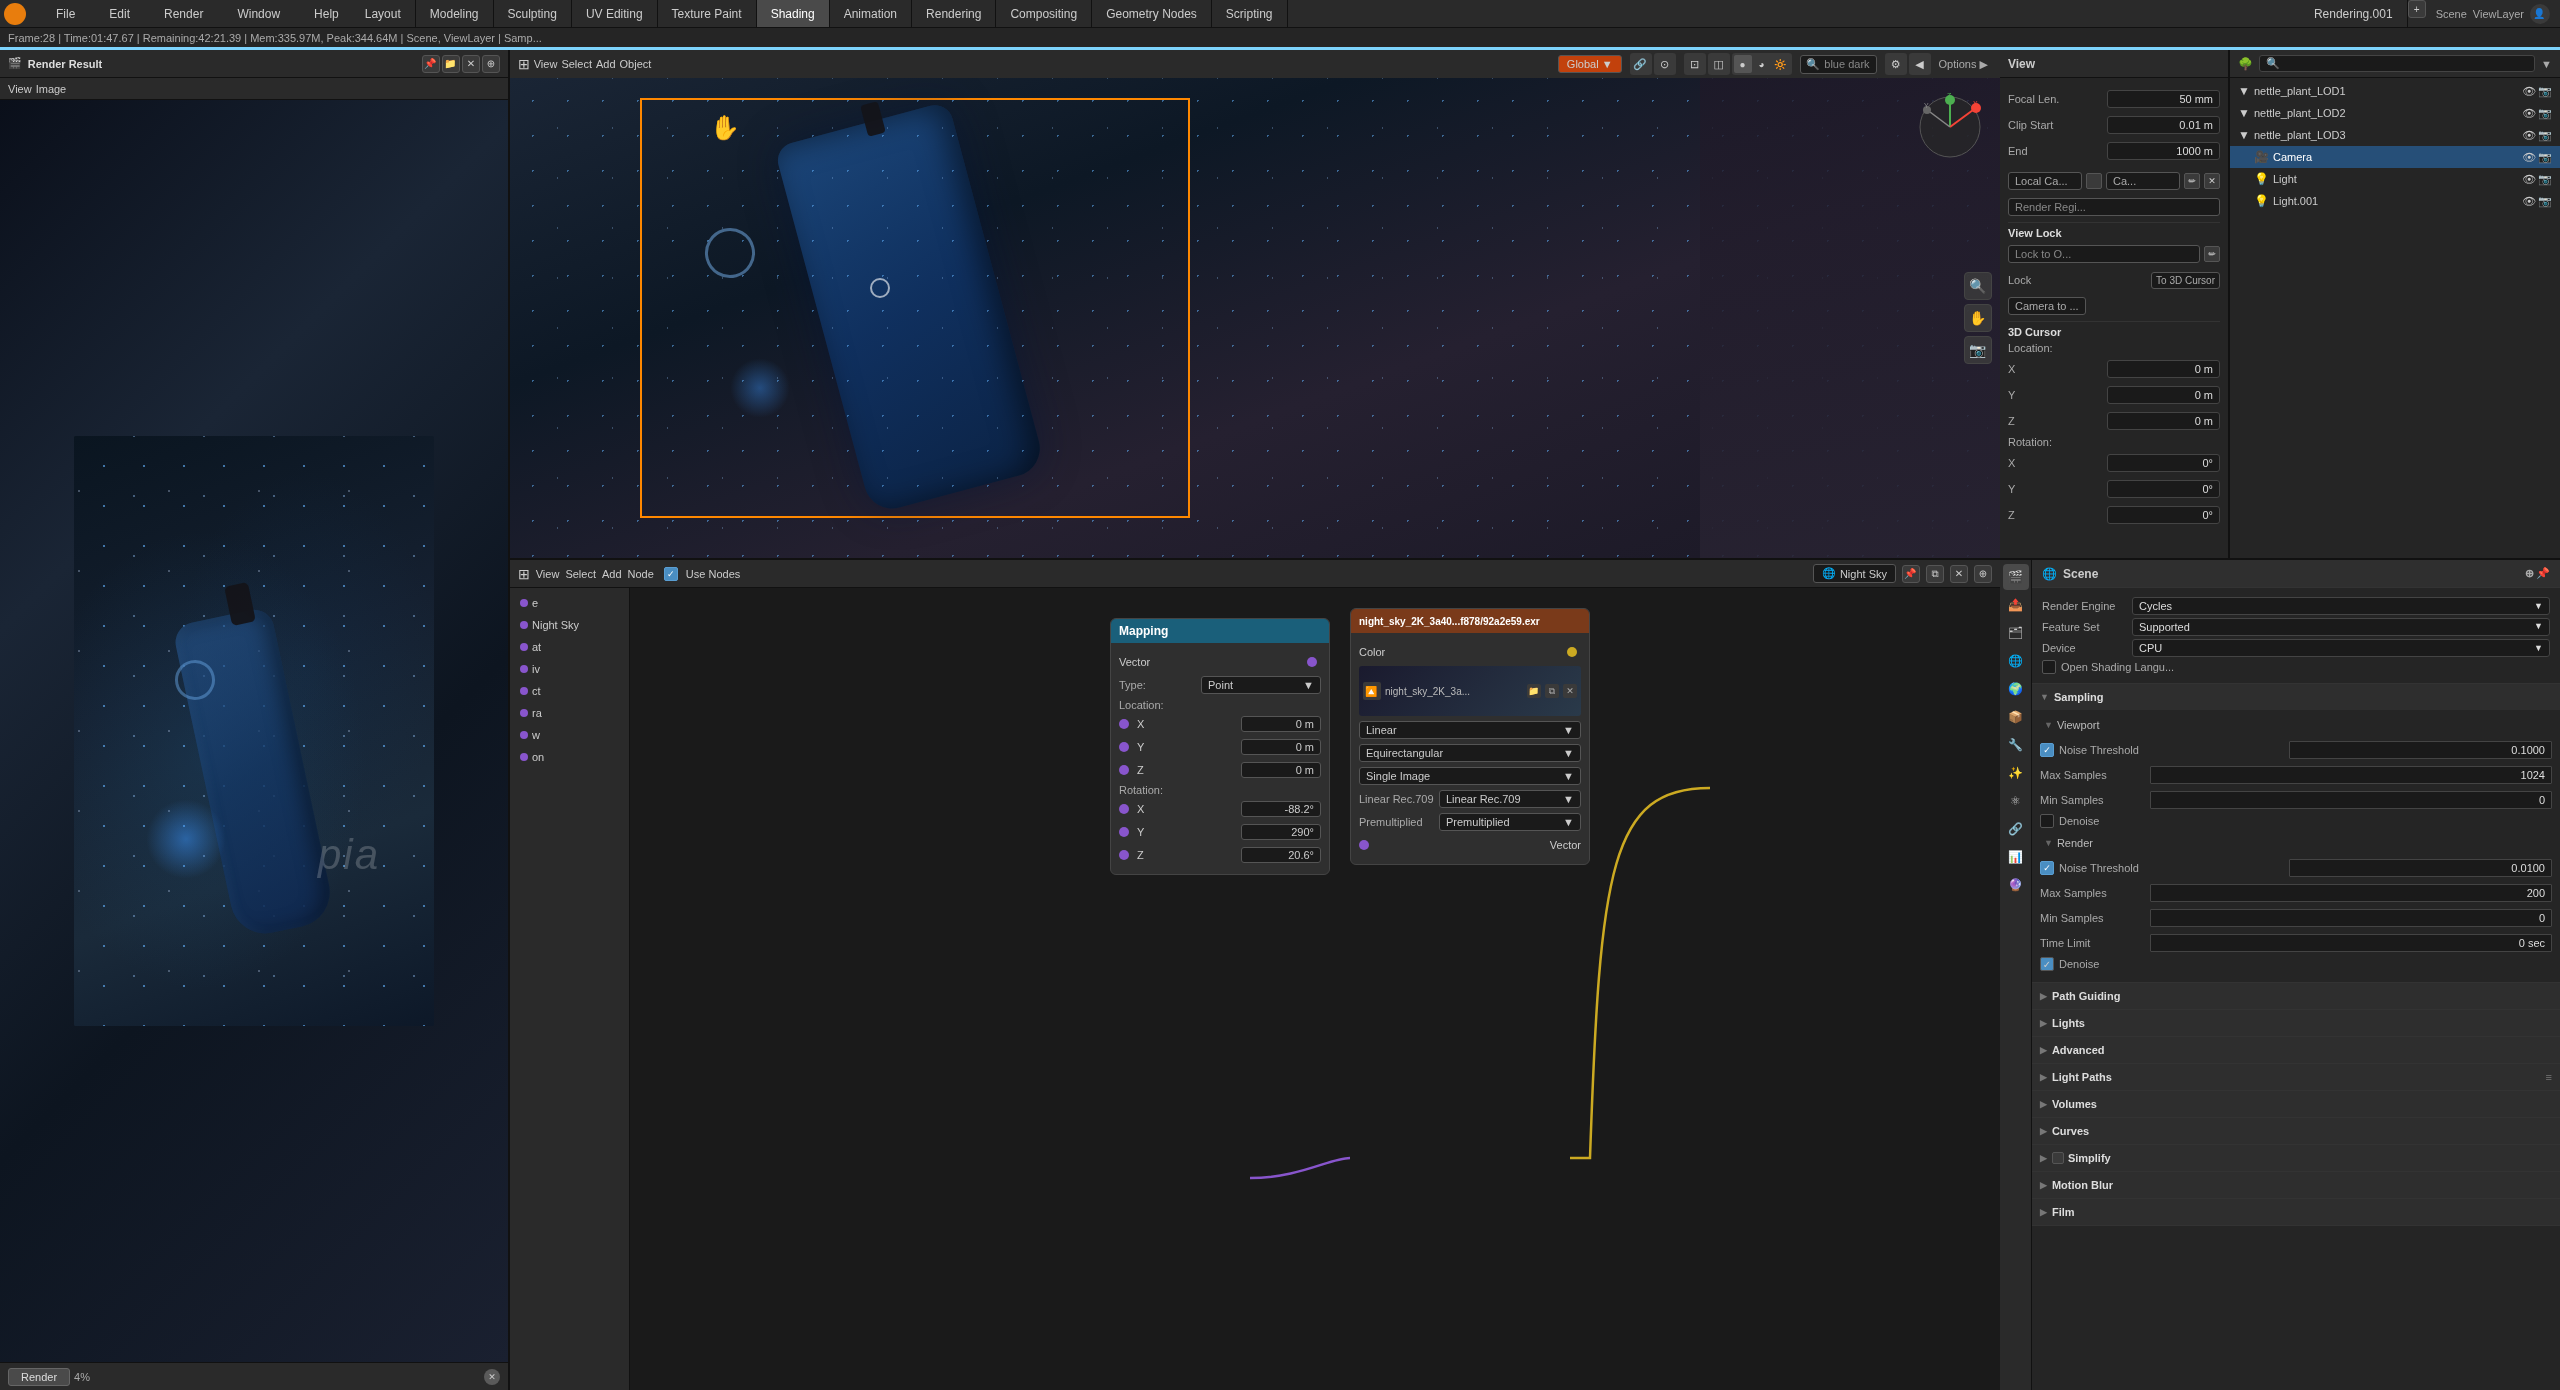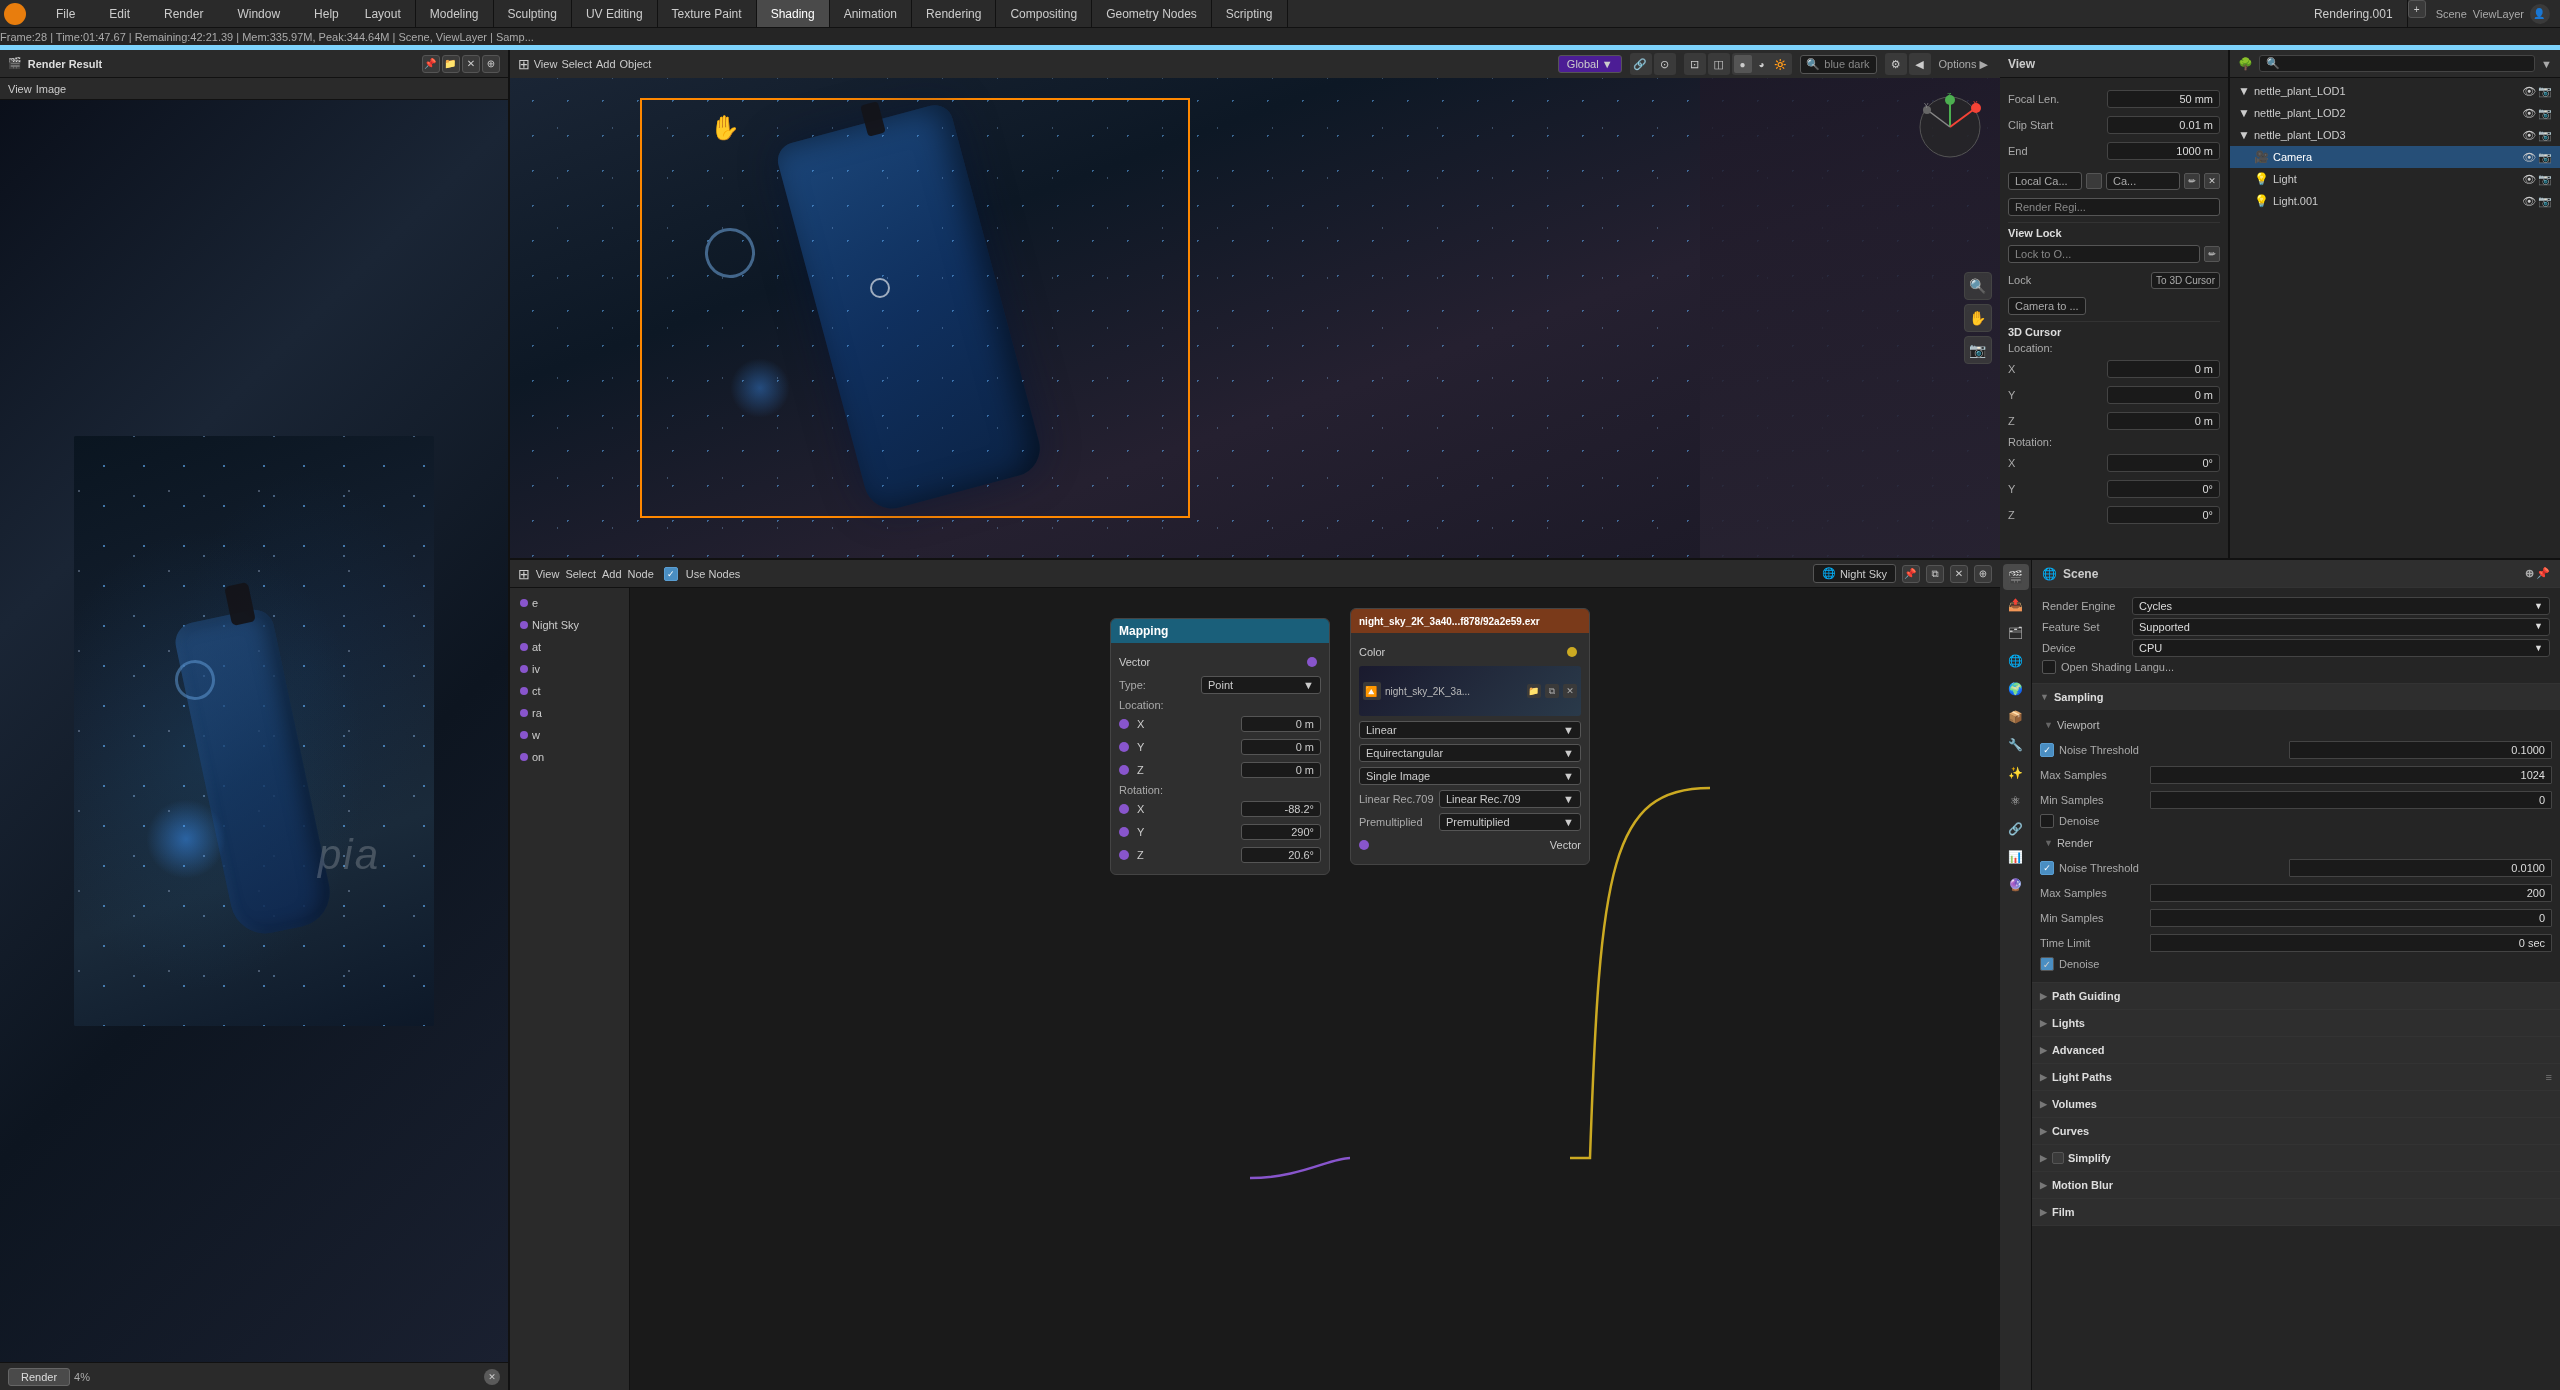--- a/index.html
+++ b/index.html
@@ -75,24 +75,24 @@
     }
 
     
     .status-bar {
       position: absolute;
       top: 28px; left: 0; right: 0;
       height: 22px;
       background: #252525;
       display: flex;
       align-items: center;
-      padding: 0 0;
+      padding: 0 8px;
       font-size: 11px;
       color: #aaa;
-      border-bottom: 5px solid #7dd3fc;
+      border-bottom: 3px solid #7dd3fc;
       z-index: 99;
     }
     .left-panel-header {
       height: 28px;
       background: #2a2a2a;
       display: flex;
       align-items: center;
       padding: 0 8px;
       gap: 6px;
       font-size: 11px;
@@ -647,21 +647,21 @@
   <div class="center-area">
 
     <div class="viewport-panel">
       <div class="viewport-header">
         <span style="font-size:14px;cursor:pointer;color:#ccc;">⊞</span>
         <span style="cursor:pointer;font-size:11px;color:#ccc;">View</span>
         <span style="cursor:pointer;font-size:11px;color:#ccc;">Select</span>
         <span style="cursor:pointer;font-size:11px;color:#ccc;">Add</span>
         <span style="cursor:pointer;font-size:11px;color:#ccc;">Object</span>
         <div style="flex:1;"></div>
-        <div style="background:#4c1d95;border:1px solid #555;border-radius:3px;padding:2px 8px;font-size:11px;color:#ccc;cursor:pointer;">Global ▼</div>
+        <div style="background:#c2410c;border:1px solid #555;border-radius:3px;padding:2px 8px;font-size:11px;color:#ccc;cursor:pointer;">Global ▼</div>
         <div style="display:flex;align-items:center;gap:2px;margin:0 4px;">
           <div style="width:22px;height:22px;background:#3a3a3a;border-radius:3px;display:flex;align-items:center;justify-content:center;cursor:pointer;font-size:11px;">🔗</div>
           <div style="width:22px;height:22px;background:#3a3a3a;border-radius:3px;display:flex;align-items:center;justify-content:center;cursor:pointer;font-size:11px;">⊙</div>
         </div>
         <div style="display:flex;align-items:center;gap:2px;">
           <div style="width:22px;height:22px;background:#3a3a3a;border-radius:3px;display:flex;align-items:center;justify-content:center;cursor:pointer;font-size:11px;">⊡</div>
           <div style="width:22px;height:22px;background:#3a3a3a;border-radius:3px;display:flex;align-items:center;justify-content:center;cursor:pointer;font-size:11px;">◫</div>
           <div style="display:flex;align-items:center;gap:1px;background:#3a3a3a;border-radius:3px;padding:2px;">
             <div style="width:18px;height:18px;background:#555;border-radius:2px;cursor:pointer;display:flex;align-items:center;justify-content:center;font-size:10px;">●</div>
             <div style="width:18px;height:18px;border-radius:2px;cursor:pointer;display:flex;align-items:center;justify-content:center;font-size:10px;">◕</div>

